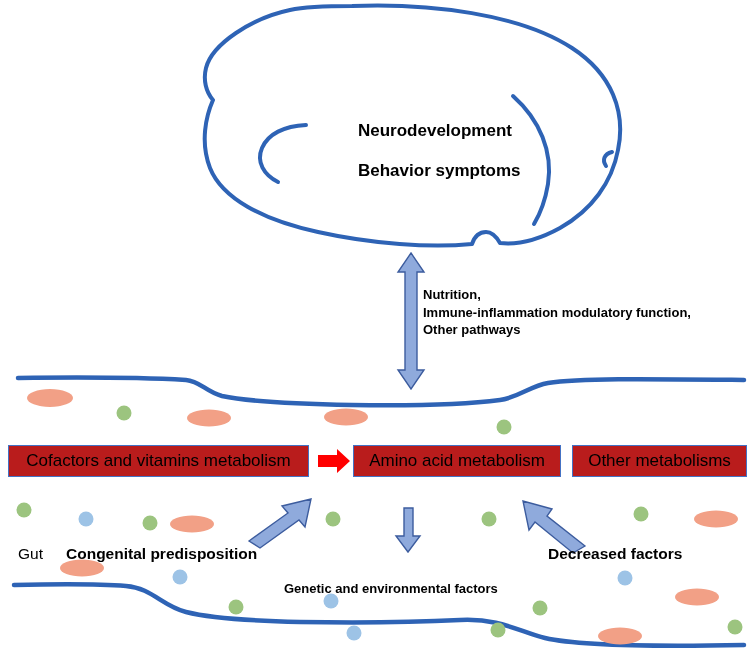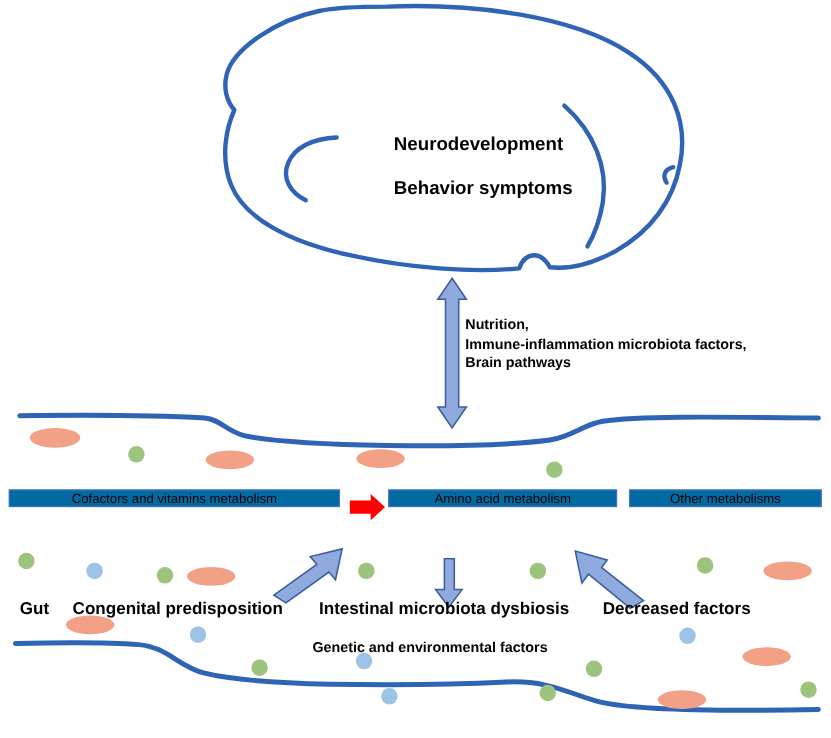--- a/index.html
+++ b/index.html
@@ -55,45 +55,45 @@
   .boxrow {
     position: absolute;
     left: 0;
     top: 445px;
     width: 755px;
     height: 34px;
   }
   .mbox {
     position: absolute;
     top: 0;
-    height: 16px;
+    height: 32px;
     border: 1.6px solid #4472C4;
-    background: #0369a1;
+    background: #b91c1c;
     display: flex;
     align-items: center;
     justify-content: center;
-    font-size: 12px;
+    font-size: 17px;
     color: #000;
     box-sizing: border-box;
   }
   #box-cofactors { left: 8px;   width: 301px; }
   #box-amino     { left: 353px; width: 208px; }
   #box-other     { left: 572px; width: 175px; }
 
   .metab-abn {
     left: 310px;
     top: 481px;
     font-size: 15.5px;
     font-weight: bold;
   }
   .gut-label {
     left: 18px;
     top: 544px;
     font-size: 15.5px;
-    font-weight: bold;
+    font-weight: normal;
   }
   .congenital {
     left: 66px;
     top: 544px;
     font-size: 15.5px;
   }
   .microbiota {
     left: 290px;
     top: 544px;
     font-size: 15.5px;
@@ -220,34 +220,33 @@
     </g>
   </svg>
 
 
   <div class="lbl brain-l1">Neurodevelopment</div>
 
   <div class="lbl brain-l2">Behavior symptoms</div>
 
   <div class="lbl pathways">
     <div>Nutrition,</div>
-    <div>Immune-inflammation microbiota factors,</div>
-    <div>Brain pathways</div>
+    <div>Immune-inflammation modulatory function,</div>
+    <div>Other pathways</div>
   </div>
 
   <div class="boxrow">
     <div class="mbox" id="box-cofactors">Cofactors and vitamins metabolism</div>
     <div class="mbox" id="box-amino">Amino acid metabolism</div>
     <div class="mbox" id="box-other">Other metabolisms</div>
   </div>
 
 
   <div class="lbl gut-label">Gut</div>
 
   <div class="lbl congenital">Congenital predisposition</div>
 
-  <div class="lbl microbiota">Intestinal microbiota dysbiosis</div>
 
   <div class="lbl intake">Decreased factors</div>
 
   <div class="lbl genetic">Genetic and environmental factors</div>
 
 </div>
 
 </body></html>

